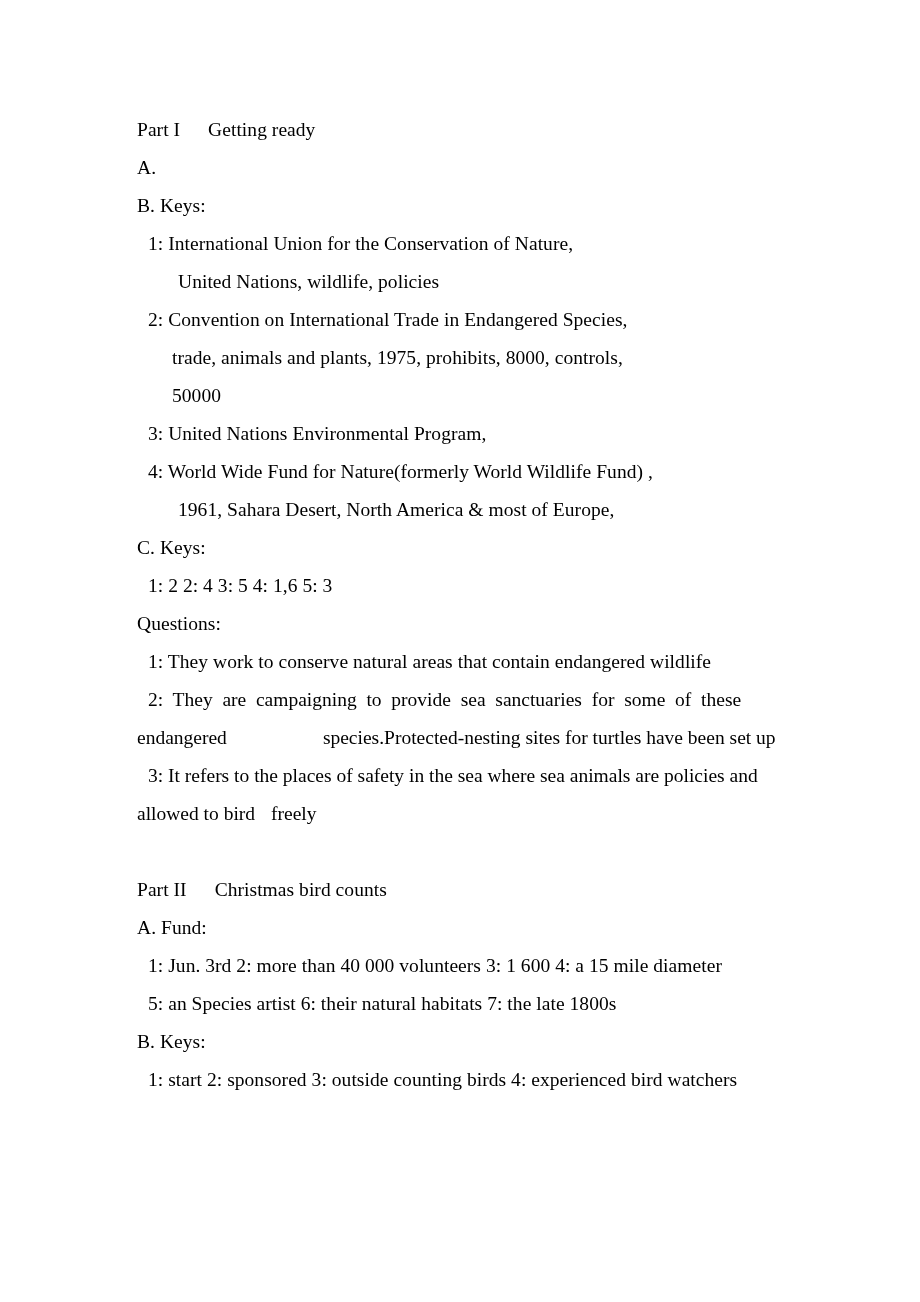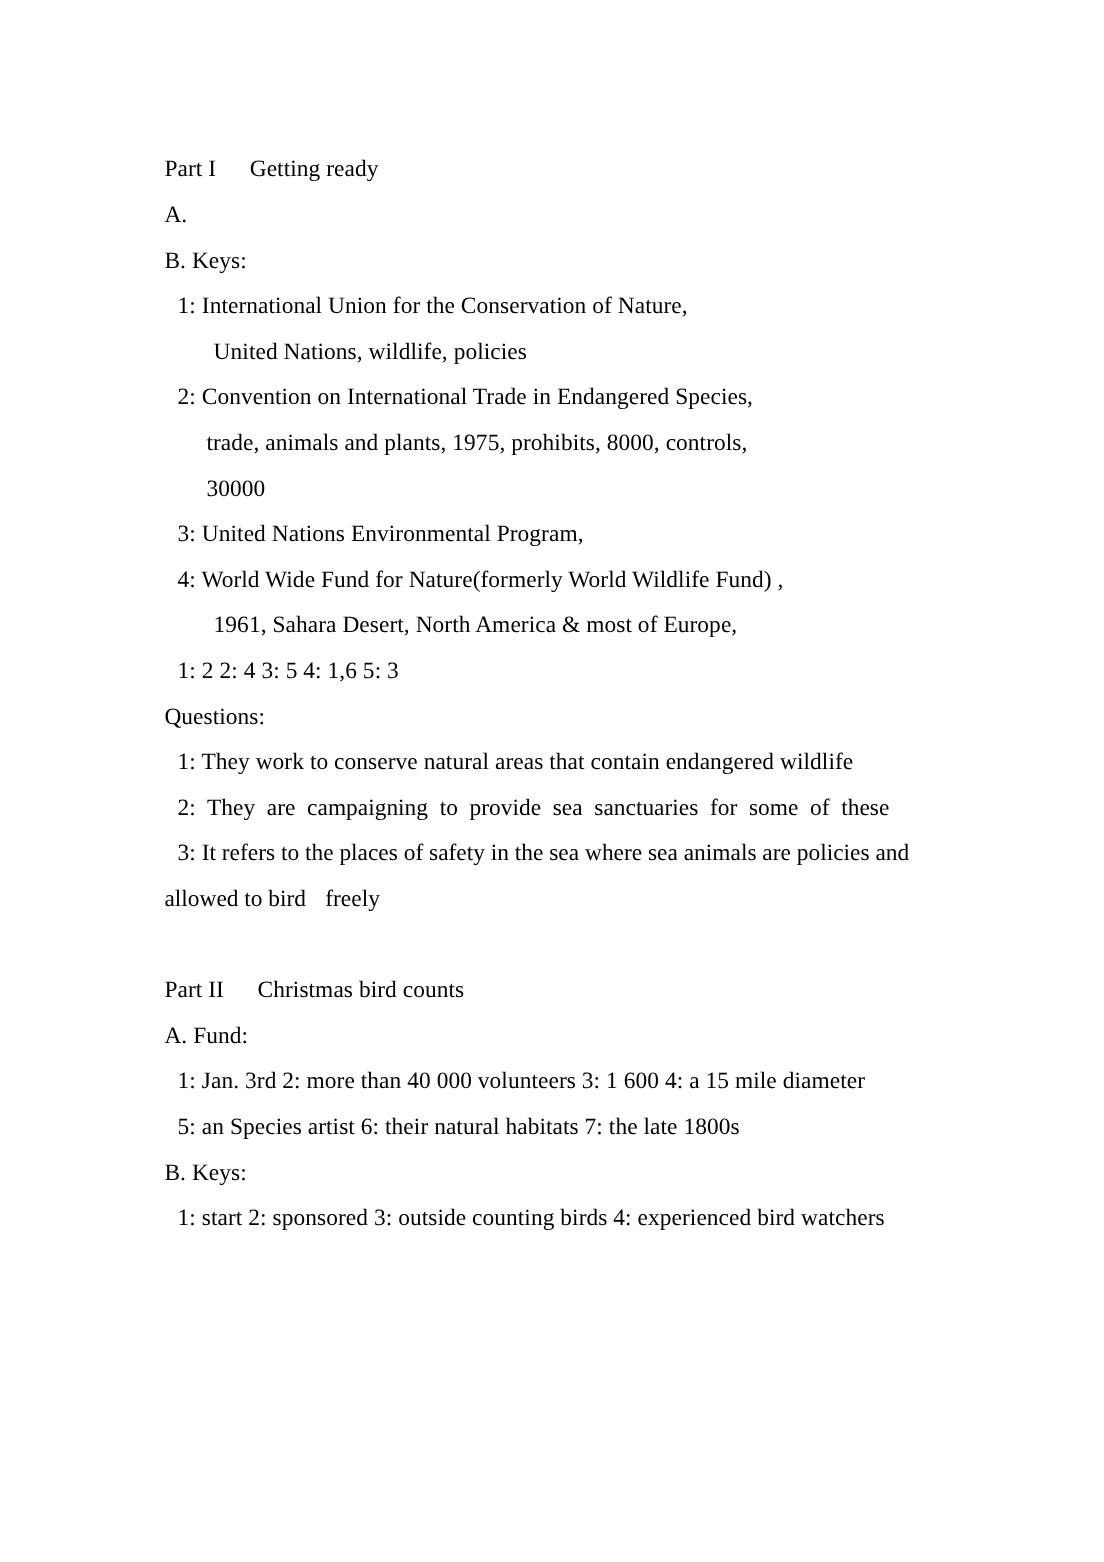--- a/index.html
+++ b/index.html
@@ -16,21 +16,21 @@
     position: relative;
     width: 920px;
     height: 1302px;
     background: #ffffff;
     margin: 0 auto;
     overflow: hidden;
   }
   .content {
     position: absolute;
     left: 137px;
-    top: 123px;
+    top: 111px;
     width: 645px;
   }
   .line {
     font-size: 19.5px;
     line-height: 38px;
     white-space: pre;
     letter-spacing: 0.05px;
   }
   
   .lvl0 { padding-left: 0px; }
@@ -63,43 +63,45 @@
 
     <div class="line lvl0">A.</div>
 
     <div class="line lvl0">B. Keys:</div>
 
     <div class="line lvl1">1: International Union for the Conservation of Nature,</div>
     <div class="line lvl2b">United Nations, wildlife, policies</div>
 
     <div class="line lvl1">2: Convention on International Trade in Endangered Species,</div>
     <div class="line lvl2">trade, animals and plants, 1975, prohibits, 8000, controls,</div>
-    <div class="line lvl2">30000</div>
+    <div class="line lvl2">50000</div>
 
     <div class="line lvl1">3: United Nations Environmental Program,</div>
 
     <div class="line lvl1">4: World Wide Fund for Nature(formerly World Wildlife Fund) ,</div>
     <div class="line lvl2b">1961, Sahara Desert, North America &amp; most of Europe,</div>
 
+    <div class="line lvl0">C. Keys:</div>
     <div class="line lvl1">1: 2 2: 4 3: 5 4: 1,6 5: 3</div>
 
     <div class="line lvl0">Questions:</div>
 
     <div class="line lvl1">1: They work to conserve natural areas that contain endangered wildlife</div>
 
     <div class="para indent">2:  They  are  campaigning  to  provide  sea  sanctuaries  for  some  of  these</div>
+    <div class="para"><span>endangered</span><span class="tab-gap-lg"></span><span>species.Protected-nesting sites for turtles have been set up</span></div>
 
     <div class="para indent">3: It refers to the places of safety in the sea where sea animals are policies and</div>
     <div class="para"><span>allowed to bird</span><span class="tab-gap-sm"></span><span>freely</span></div>
 
     <div class="gap-block"></div>
 
     <div class="line lvl0"><span>Part II</span><span class="tab-gap"></span><span>Christmas bird counts</span></div>
 
     <div class="line lvl0">A. Fund:</div>
-    <div class="line lvl1">1: Jan. 3rd 2: more than 40 000 volunteers 3: 1 600 4: a 15 mile diameter</div>
+    <div class="line lvl1">1: Jun. 3rd 2: more than 40 000 volunteers 3: 1 600 4: a 15 mile diameter</div>
     <div class="line lvl1">5: an Species artist 6: their natural habitats 7: the late 1800s</div>
 
     <div class="line lvl0">B. Keys:</div>
     <div class="line lvl1">1: start 2: sponsored 3: outside counting birds 4: experienced bird watchers</div>
 
   </div>
 </div>
 
 </body></html>

